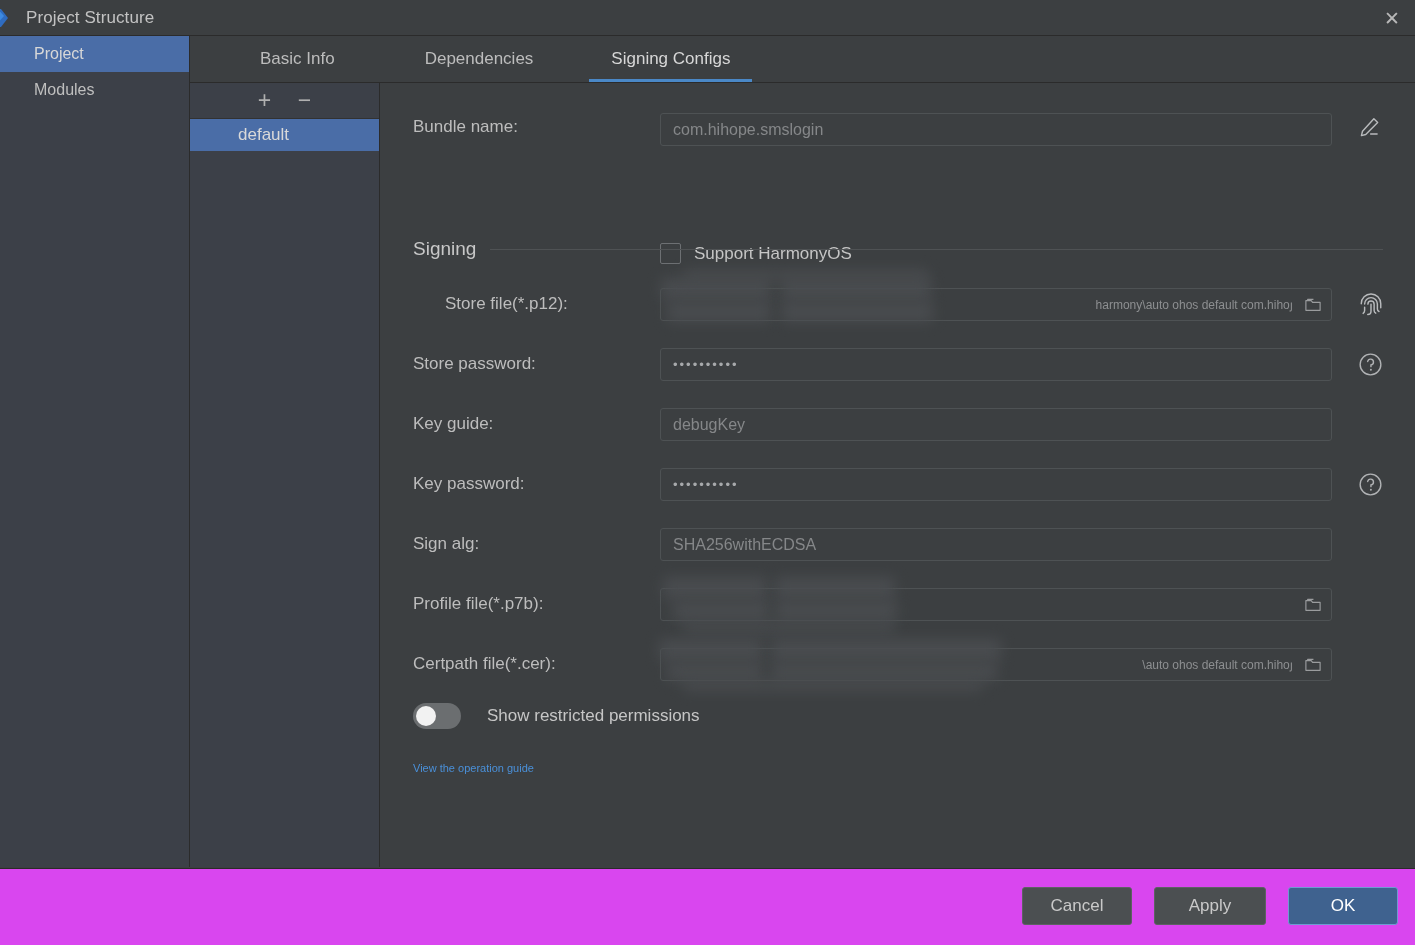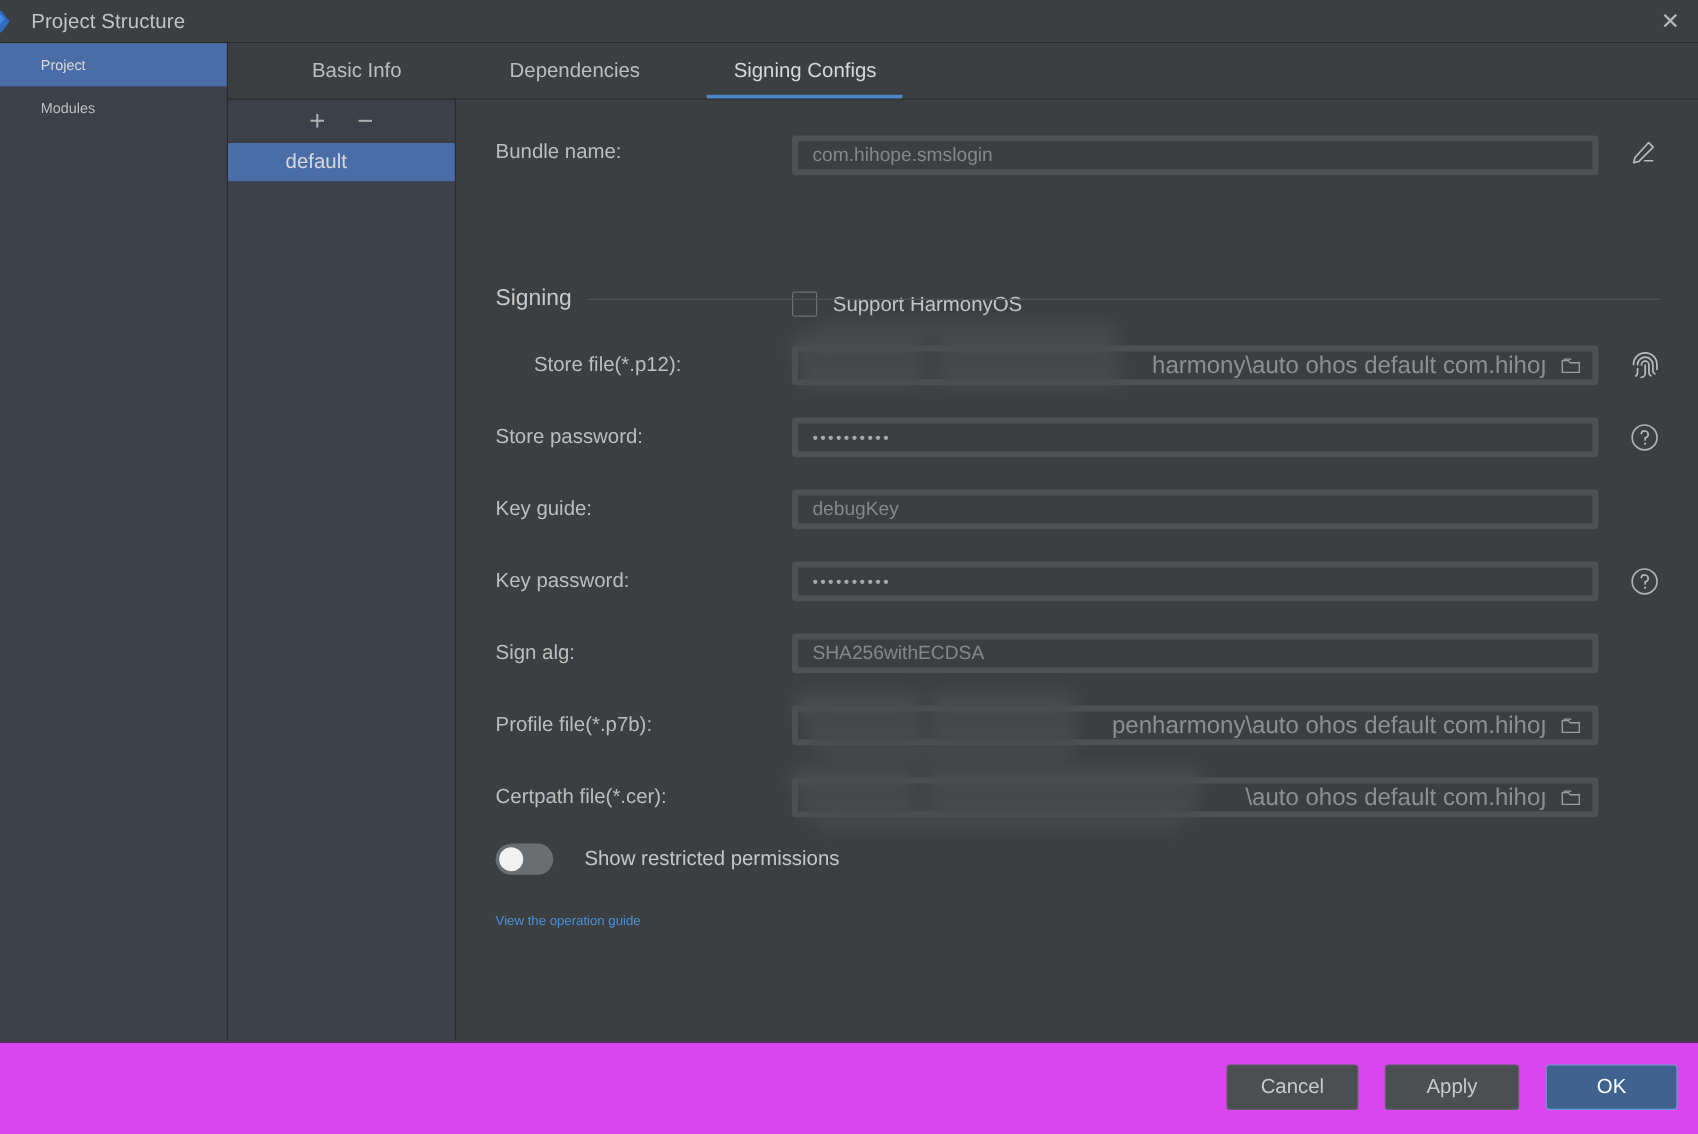--- a/index.html
+++ b/index.html
@@ -28,21 +28,21 @@
     color: #b8b8b8; font-size: 19px; font-weight: 300; cursor: pointer;
   }
 
   
   #left-nav {
     position: absolute; left: 0; top: 36px; width: 190px; height: 831px;
     background: #3c4048; border-right: 1px solid #2b2b2b;
   }
   .nav-item {
     height: 36px; display: flex; align-items: center; padding-left: 34px;
-    font-size: 12px; color: #bfbfbf; cursor: pointer;
+    font-size: 16px; color: #bfbfbf; cursor: pointer;
   }
   .nav-item.selected { background: #4a6da7; color: #d8d8d8; }
 
   
   #config-col {
     position: absolute; left: 190px; top: 82px; width: 190px; height: 785px;
     background: #3c4048; border-right: 1px solid #2b2b2b;
     border-top: 1px solid #2b2b2b;
   }
   #config-toolbar {
@@ -82,30 +82,30 @@
     background: #3c3f41;
   }
 
   .row { position: absolute; display: flex; align-items: center; }
   .field-label {
     font-size: 17px; color: #bdbdbd; white-space: nowrap;
   }
 
   .input-box {
     position: absolute; height: 33px; background: #3c3f41;
-    border: 5px solid #ffffff; border-radius: 3px;
+    border: 1px solid #ffffff; border-radius: 3px;
     display: flex; align-items: center; padding: 0 12px;
     font-size: 16px; color: #8d8f91; overflow: hidden;
   }
   .input-box.disabled { border-color: #4e5254; color: #858789; }
   .input-text { white-space: nowrap; overflow: hidden; }
   .dots { letter-spacing: 2px; font-size: 13px; color: #a7a9ab; }
 
   .path-text {
-    position: absolute; right: 38px; font-size: 20px; color: #8d8f91;
+    position: absolute; right: 38px; font-size: 12px; color: #8d8f91;
     white-space: nowrap;
   }
 
   .folder-ico {
     position: absolute; right: 9px; top: 50%; transform: translateY(-50%);
     width: 18px; height: 16px;
   }
 
   
   .blur-wrap { position: absolute; pointer-events: none; }
@@ -286,21 +286,20 @@
     <span class="field-label">Sign alg:</span>
   </div>
   <div class="input-box disabled" style="left:279px; top:445px; width:672px;">
     <span class="input-text">SHA256withECDSA</span>
   </div>
 
   <div class="row" style="left:32px; top:511px;">
     <span class="field-label">Profile file(*.p7b):</span>
   </div>
   <div class="input-box disabled" style="left:279px; top:505px; width:672px;">
-    <span class="path-text">penharmony\auto ohos default com.hihoյ</span>
     <svg class="folder-ico" viewBox="0 0 20 18" fill="none" stroke="#9a9c9e" stroke-width="1.3" stroke-linejoin="round">
       <path d="M2 15 L2 4 L8 4 L9.5 6 L18 6 L18 15 Z"></path>
       <path d="M4 4 L4 2.6 L10.5 2.6"></path>
     </svg>
   </div>
   <div class="blur-wrap" style="left:272px; top:486px; width:260px; height:70px;">
     <div class="blur-blk" style="left:10px; top:8px;  width:104px; height:22px;"></div>
     <div class="blur-blk" style="left:122px;top:8px;  width:120px; height:22px;"></div>
     <div class="blur-blk" style="left:20px; top:32px; width:96px;  height:20px;"></div>
     <div class="blur-blk" style="left:122px;top:32px; width:122px; height:20px;"></div>

